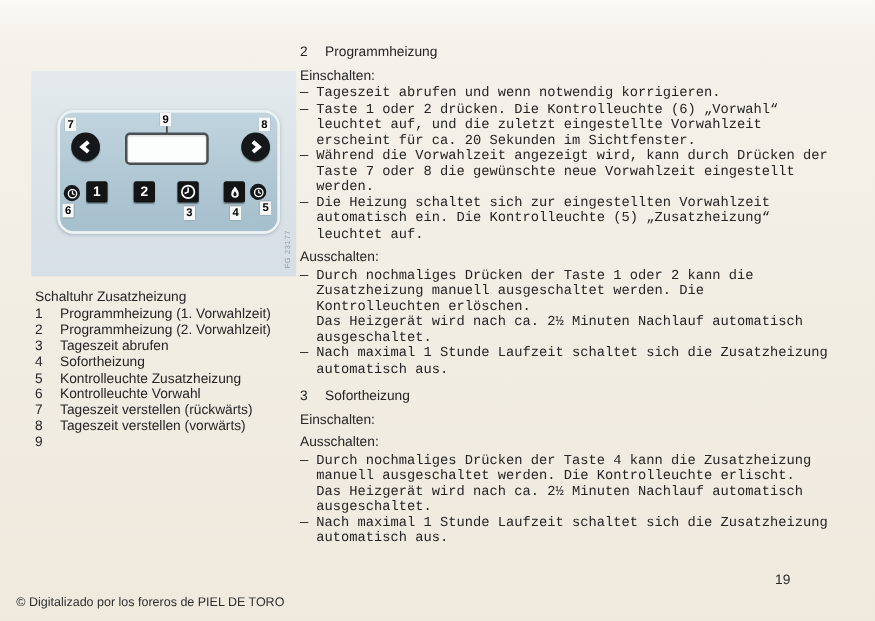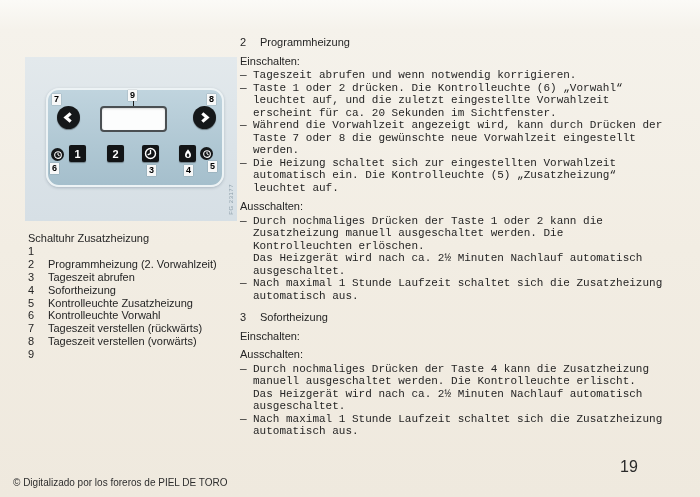--- a/index.html
+++ b/index.html
@@ -69,21 +69,21 @@
   .sec-num { width:20px; flex:none; }
   .intro { margin-bottom:5px; }
   .state-label { margin-top:6px; margin-bottom:2px; }
   .bullet { display:flex;font-family:Liberation Mono, monospace; }
   .bullet::before { content:"\2014"; width:13px; flex:none; }
   .bullet span { white-space:pre-line; flex:1; }
   .sec-gap { margin-top:9px; }
 
   
   .watermark { position:absolute; left:13px; top:477px; font-size:10px; color:#2e2e2e; }
-  .page-num  { position:absolute; left:620px; top:458px; font-size:16px; color:#2a2a2a; }
+  .page-num  { position:absolute; left:620px; top:458px; font-size:11px; color:#2a2a2a; }
 </style>
 </head>
 <body>
 
 <div class="photo">
   <div class="panel">
 
     <div class="chip" style="left:4px; top:4px;">7</div>
     <div class="btn-round" style="left:9px; top:16px;">
       <span>
@@ -151,20 +151,21 @@
     <div class="chip" style="left:160px; top:71px;">5</div>
   </div>
 
   <div class="photo-id">FG 23177</div>
 </div>
 
 <div class="legend">
   <div class="legend-title">Schaltuhr Zusatzheizung</div>
   <div class="legend-row">
     <span class="legend-num">1</span>
+    <span>Programmheizung (1. Vorwahlzeit)</span>
   </div>
   <div class="legend-row">
     <span class="legend-num">2</span>
     <span>Programmheizung (2. Vorwahlzeit)</span>
   </div>
   <div class="legend-row">
     <span class="legend-num">3</span>
     <span>Tageszeit abrufen</span>
   </div>
   <div class="legend-row">

